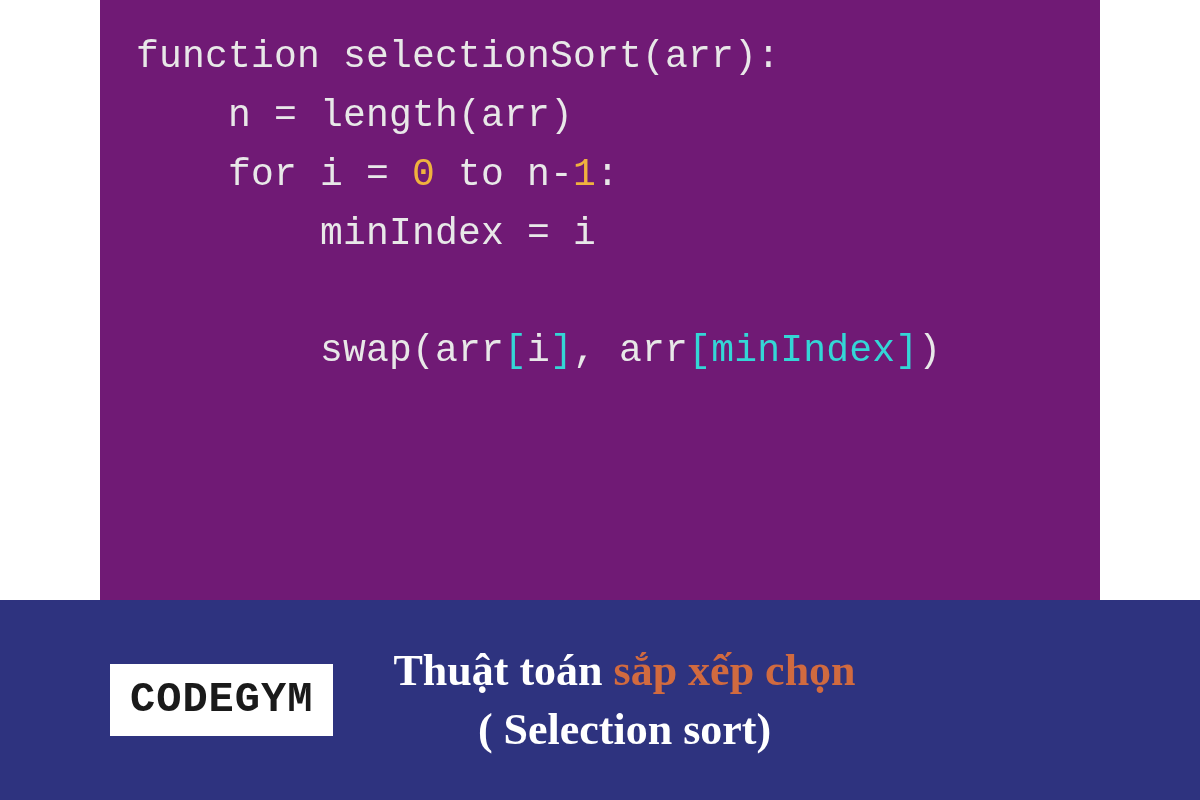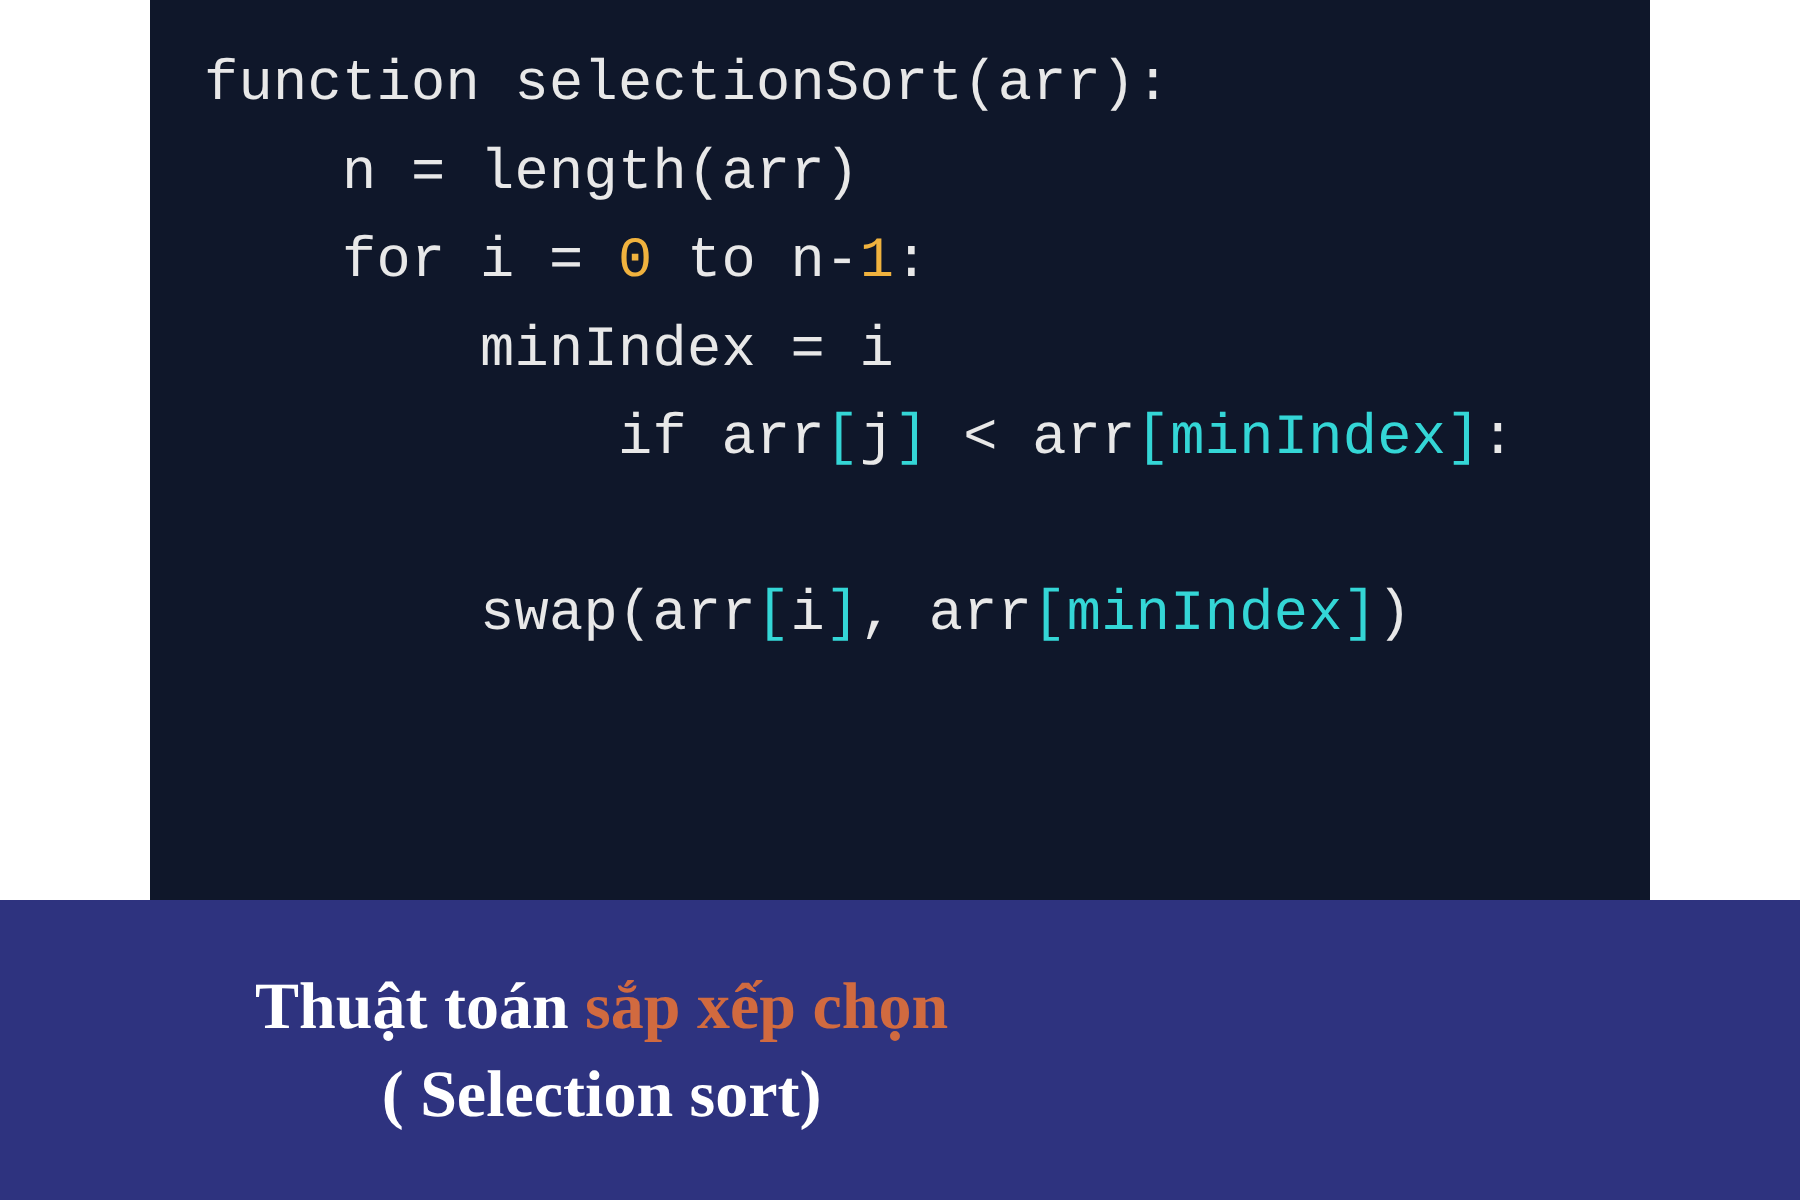--- a/index.html
+++ b/index.html
@@ -10,21 +10,21 @@
     font-family: Consolas, "Courier New", monospace;
     overflow: hidden;
     position: relative;
   }
   .code-panel {
     position: absolute;
     top: 0;
     left: 100px;
     right: 100px;
     height: 600px;
-    background: #0f172a;
+    background: #701a75;
     padding: 28px 36px 28px 36px;
     overflow: hidden;
   }
   .code-line {
     font-size: 38px;
     line-height: 1.55;
     white-space: pre;
     color: #e8e8e8;
     font-weight: 400;
     letter-spacing: 0.2px;
@@ -70,27 +70,29 @@
 </style>
 </head>
 <body>
 
 <div class="code-panel">
   <div id="code-lines">
       <div class="code-line"><span></span><span class="tok-white">function selectionSort(arr):</span></div>
       <div class="code-line"><span>    </span><span class="tok-white">n = length(arr)</span></div>
       <div class="code-line"><span>    </span><span class="tok-white">for i = </span><span class="tok-num">0</span><span class="tok-white"> to n-</span><span class="tok-num">1</span><span class="tok-white">:</span></div>
       <div class="code-line"><span>        </span><span class="tok-white">minIndex = i</span></div>
-      <div class="code-line"><span>            </span><span class="tok-white">if arr</span><span class="tok-bracket">[</span><span class="tok-white">j</span><span class="tok-bracket">]</span><span class="tok-white"> &lt; arr</span><span class="tok-bracket">[</span><span class="tok-var">minIndex</span><span class="tok-bracket">]</span><span class="tok-white">:</span></div>
       <div class="code-line"><span>                </span></div>
       <div class="code-line"><span>        </span><span class="tok-white">swap(arr</span><span class="tok-bracket">[</span><span class="tok-white">i</span><span class="tok-bracket">]</span><span class="tok-white">, arr</span><span class="tok-bracket">[</span><span class="tok-var">minIndex</span><span class="tok-bracket">]</span><span class="tok-white">)</span></div>
       <div class="code-line"><span>    </span></div>
     </div>
 </div>
 
 <div class="footer">
+  <div class="logo-box">
+    <span class="logo-text">CODEGYM</span>
+  </div>
   <div class="title-block">
     <div>
       <span class="title-white">Thuật toán </span><span class="title-accent">sắp xếp chọn</span>
     </div>
     <div class="title-white">( Selection sort)</div>
   </div>
 </div>
 
 </body></html>

